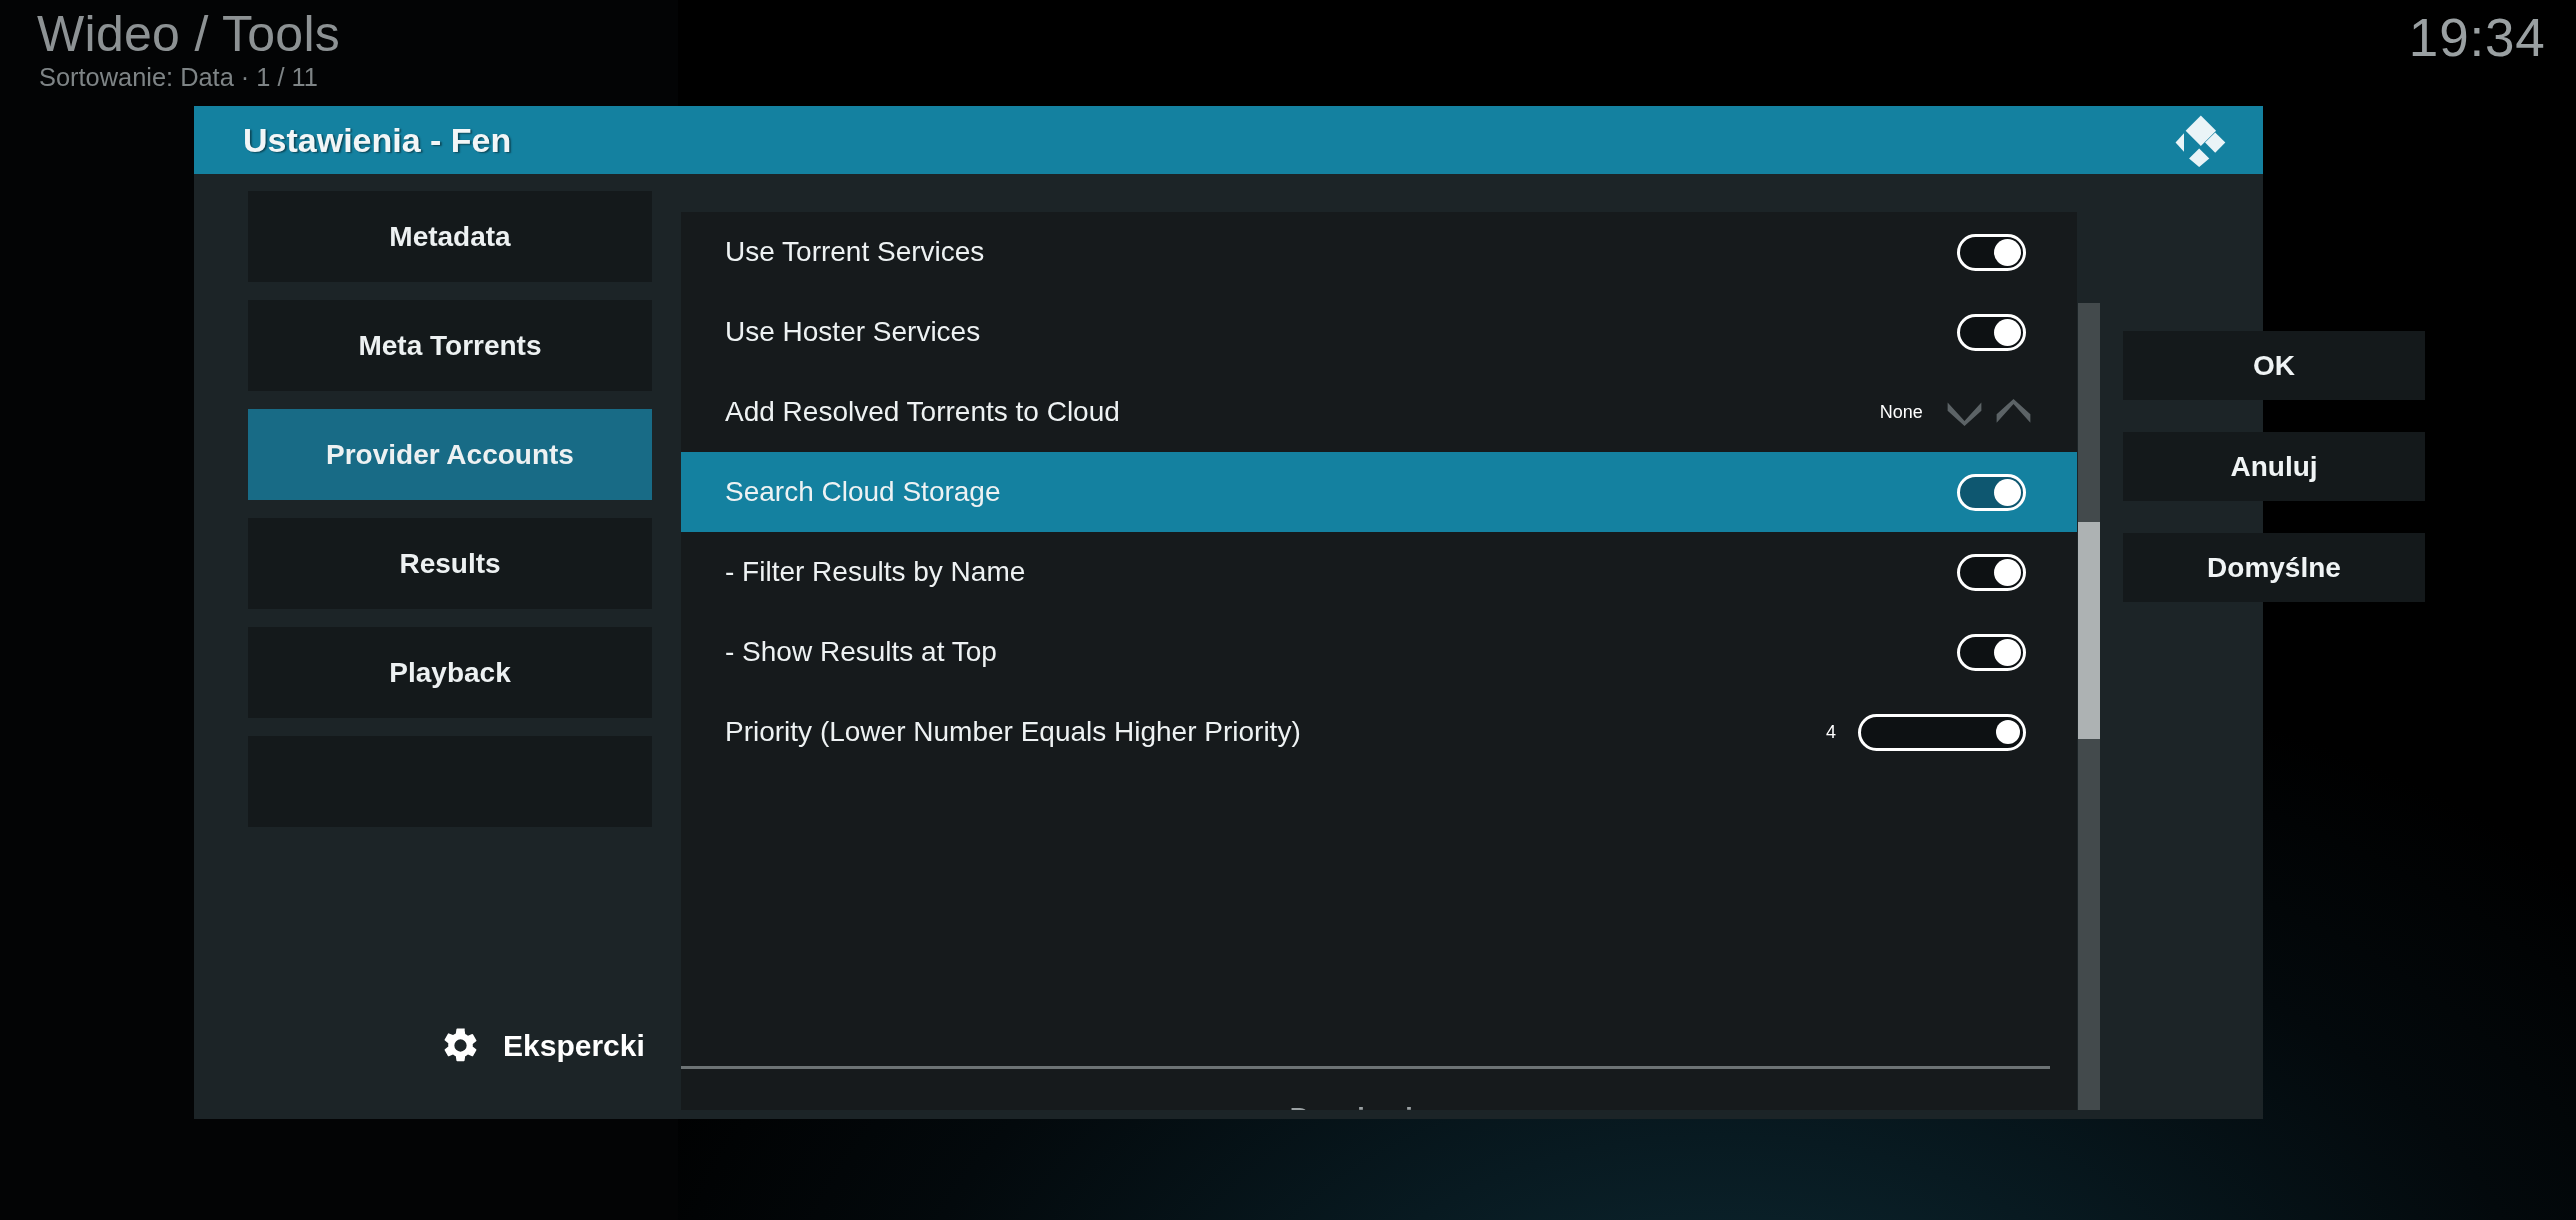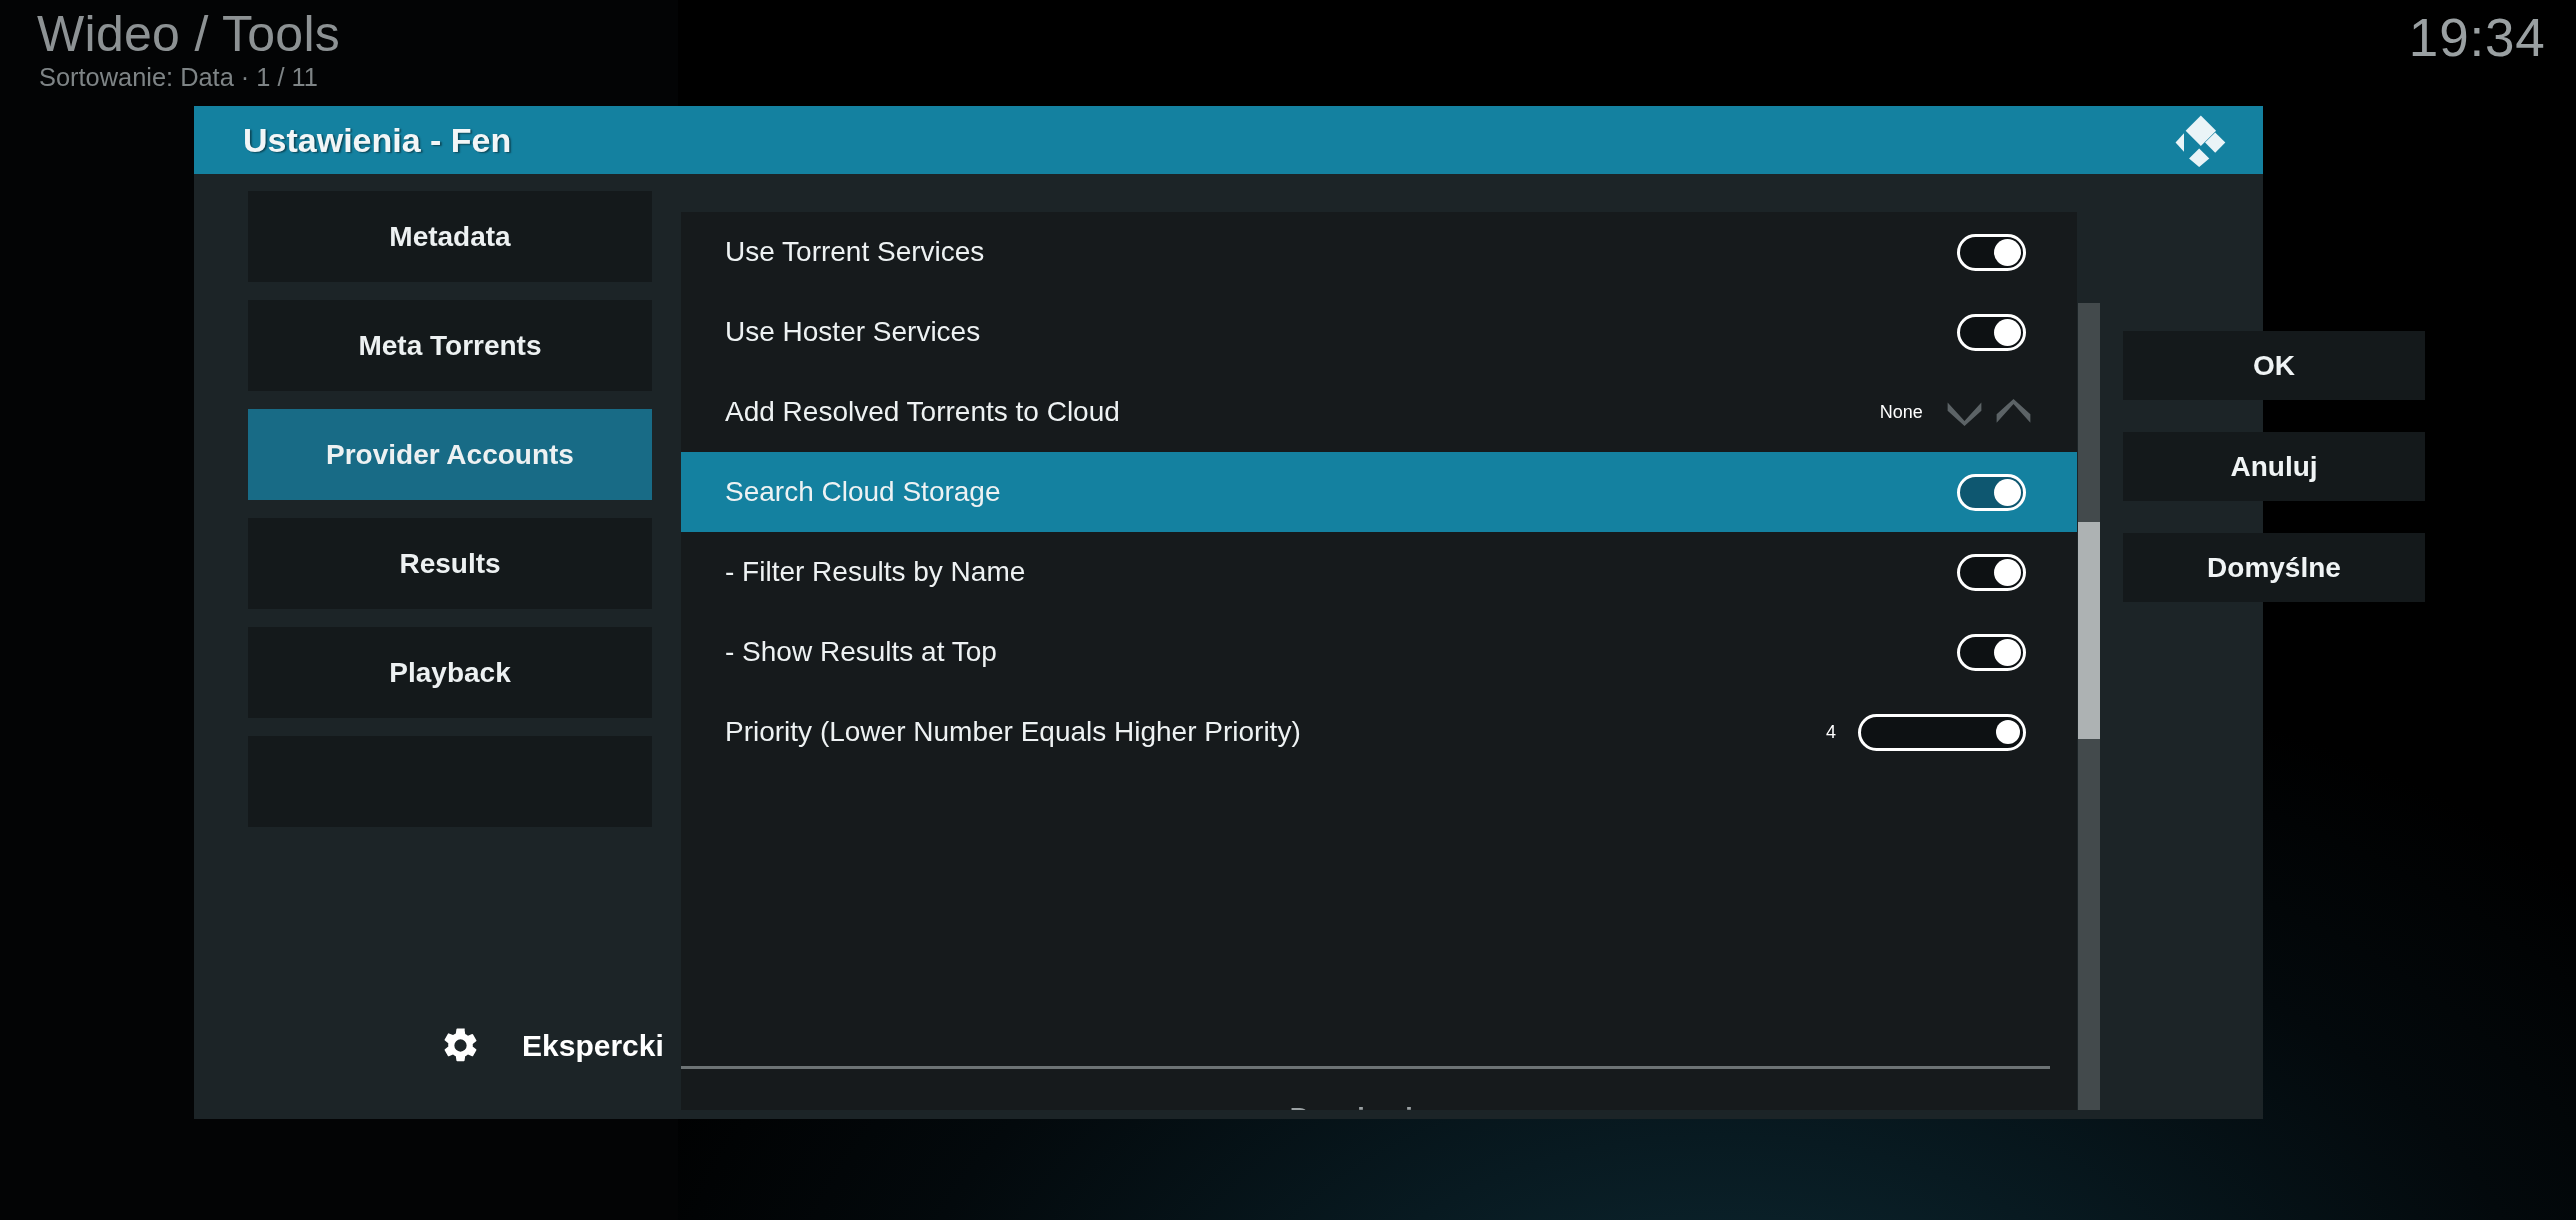--- a/index.html
+++ b/index.html
@@ -73,21 +73,21 @@
     display:flex; align-items:center; justify-content:center;
     color:#edf1f2; font-size:28px; font-weight:700;
     white-space:nowrap;
   }
   .side-item.selected { background:#186b86; }
 
   #expert-row {
     position:absolute; left:246px; top:919px;
     display:flex; align-items:center; gap:22px;
   }
-  #expert-label { font-size:30px; color:#ffffff; font-weight:600; white-space:nowrap;margin-left:19px; }
+  #expert-label { font-size:30px; color:#ffffff; font-weight:600; white-space:nowrap; }
 
   
   #list-panel {
     position:absolute; left:487px; top:106px; width:1396px; height:898px;
     background:#161a1c; overflow:hidden;
   }
   #list-inner { position:absolute; left:0; top:0; width:1396px; }
 
   .srow {
     position:relative; width:1396px; height:80px;

